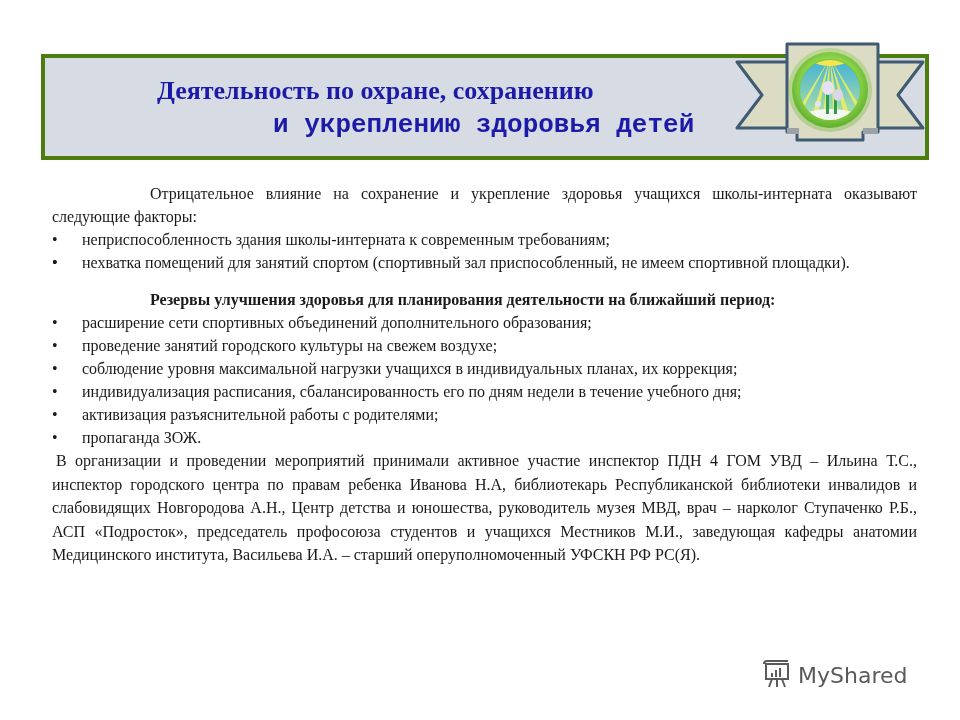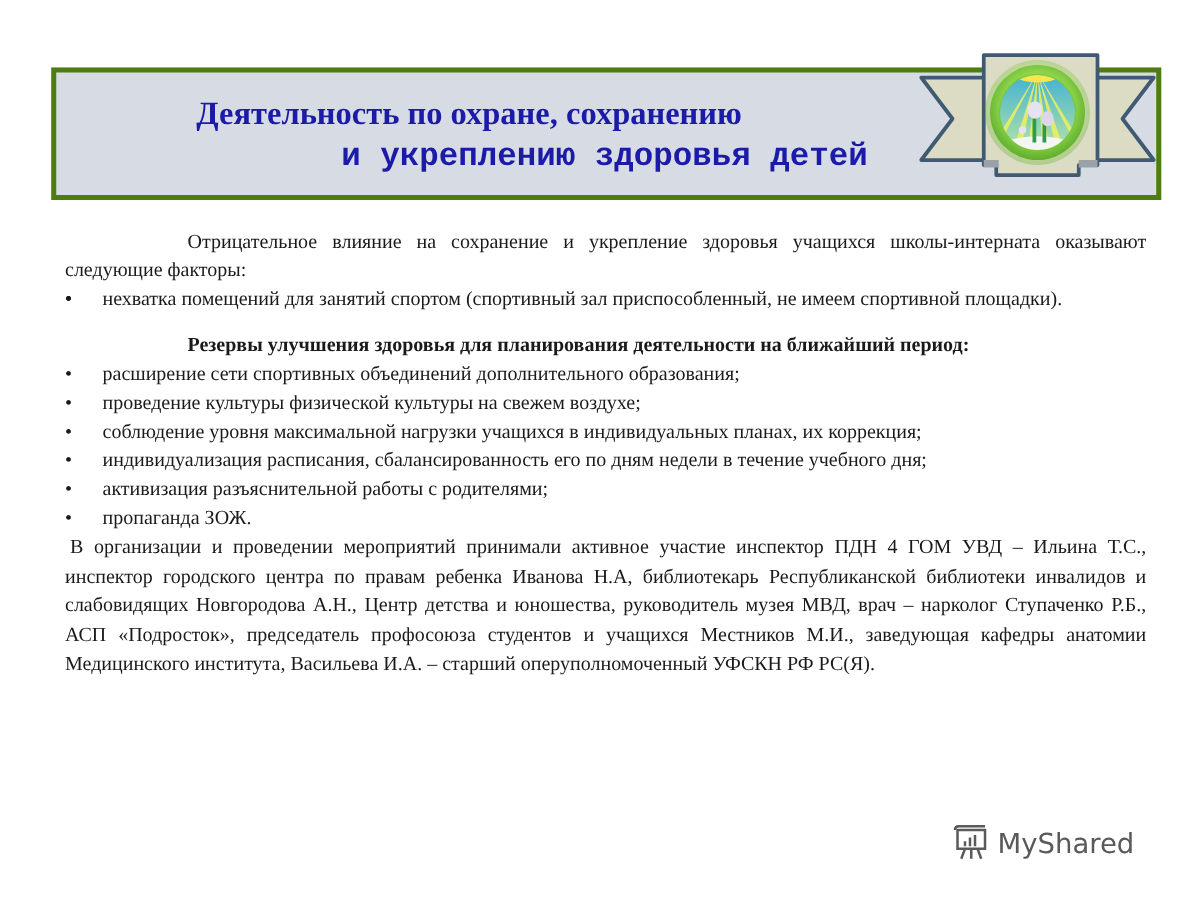--- a/index.html
+++ b/index.html
@@ -90,29 +90,29 @@
     <rect x="104" y="55" width="3" height="19" fill="#2e9a4a"></rect>
     <ellipse cx="98" cy="48" rx="6" ry="7" fill="#e6e2f2"></ellipse>
     <ellipse cx="108" cy="55" rx="5" ry="6" fill="#dcd6ec"></ellipse>
     <ellipse cx="88" cy="64" rx="3" ry="3" fill="#e6e2f2"></ellipse>
   </g>
 </svg>
 
 <div class="content">
   <div class="para-bold indent">Отрицательное влияние на сохранение и укрепление здоровья учащихся школы-интерната оказывают следующие факторы:</div>
   <ul class="bullets">
-    <li><span class="bullet">•</span></li>
+    <li><span class="bullet">•</span><span>неприспособленность здания школы-интерната к современным требованиям;</span></li>
     <li><span class="bullet">•</span></li>
     <li><span class="bullet">•</span><span>нехватка помещений для занятий спортом (спортивный зал приспособленный, не имеем спортивной площадки).</span></li>
   </ul>
 
   <div class="heading">Резервы улучшения здоровья для планирования деятельности на ближайший период:</div>
   <ul class="bullets">
     <li><span class="bullet">•</span><span>расширение сети спортивных объединений дополнительного образования;</span></li>
-    <li><span class="bullet">•</span><span>проведение культуры физической культуры на свежем воздухе;</span></li>
+    <li><span class="bullet">•</span><span>проведение занятий городского культуры на свежем воздухе;</span></li>
     <li><span class="bullet">•</span><span>соблюдение уровня максимальной нагрузки учащихся в индивидуальных планах, их коррекция;</span></li>
     <li><span class="bullet">•</span><span>индивидуализация расписания, сбалансированность его по дням недели в течение учебного дня;</span></li>
     <li><span class="bullet">•</span><span>активизация разъяснительной работы с родителями;</span></li>
     <li><span class="bullet">•</span><span>пропаганда ЗОЖ.</span></li>
   </ul>
 
   <div class="para-body"><span class="first">В организации и проведении мероприятий принимали  активное участие инспектор ПДН  4 ГОМ УВД – Ильина Т.С.,  инспектор городского центра по правам ребенка Иванова Н.А, библиотекарь Республиканской библиотеки инвалидов и слабовидящих Новгородова А.Н., Центр детства и юношества, руководитель музея МВД, врач – нарколог Ступаченко Р.Б., АСП «Подросток»,  председатель профосоюза студентов и учащихся Местников М.И., заведующая кафедры анатомии Медицинского института, Васильева И.А. – старший оперуполномоченный УФСКН РФ РС(Я).</span></div>
 </div>
 
 <div class="watermark">

